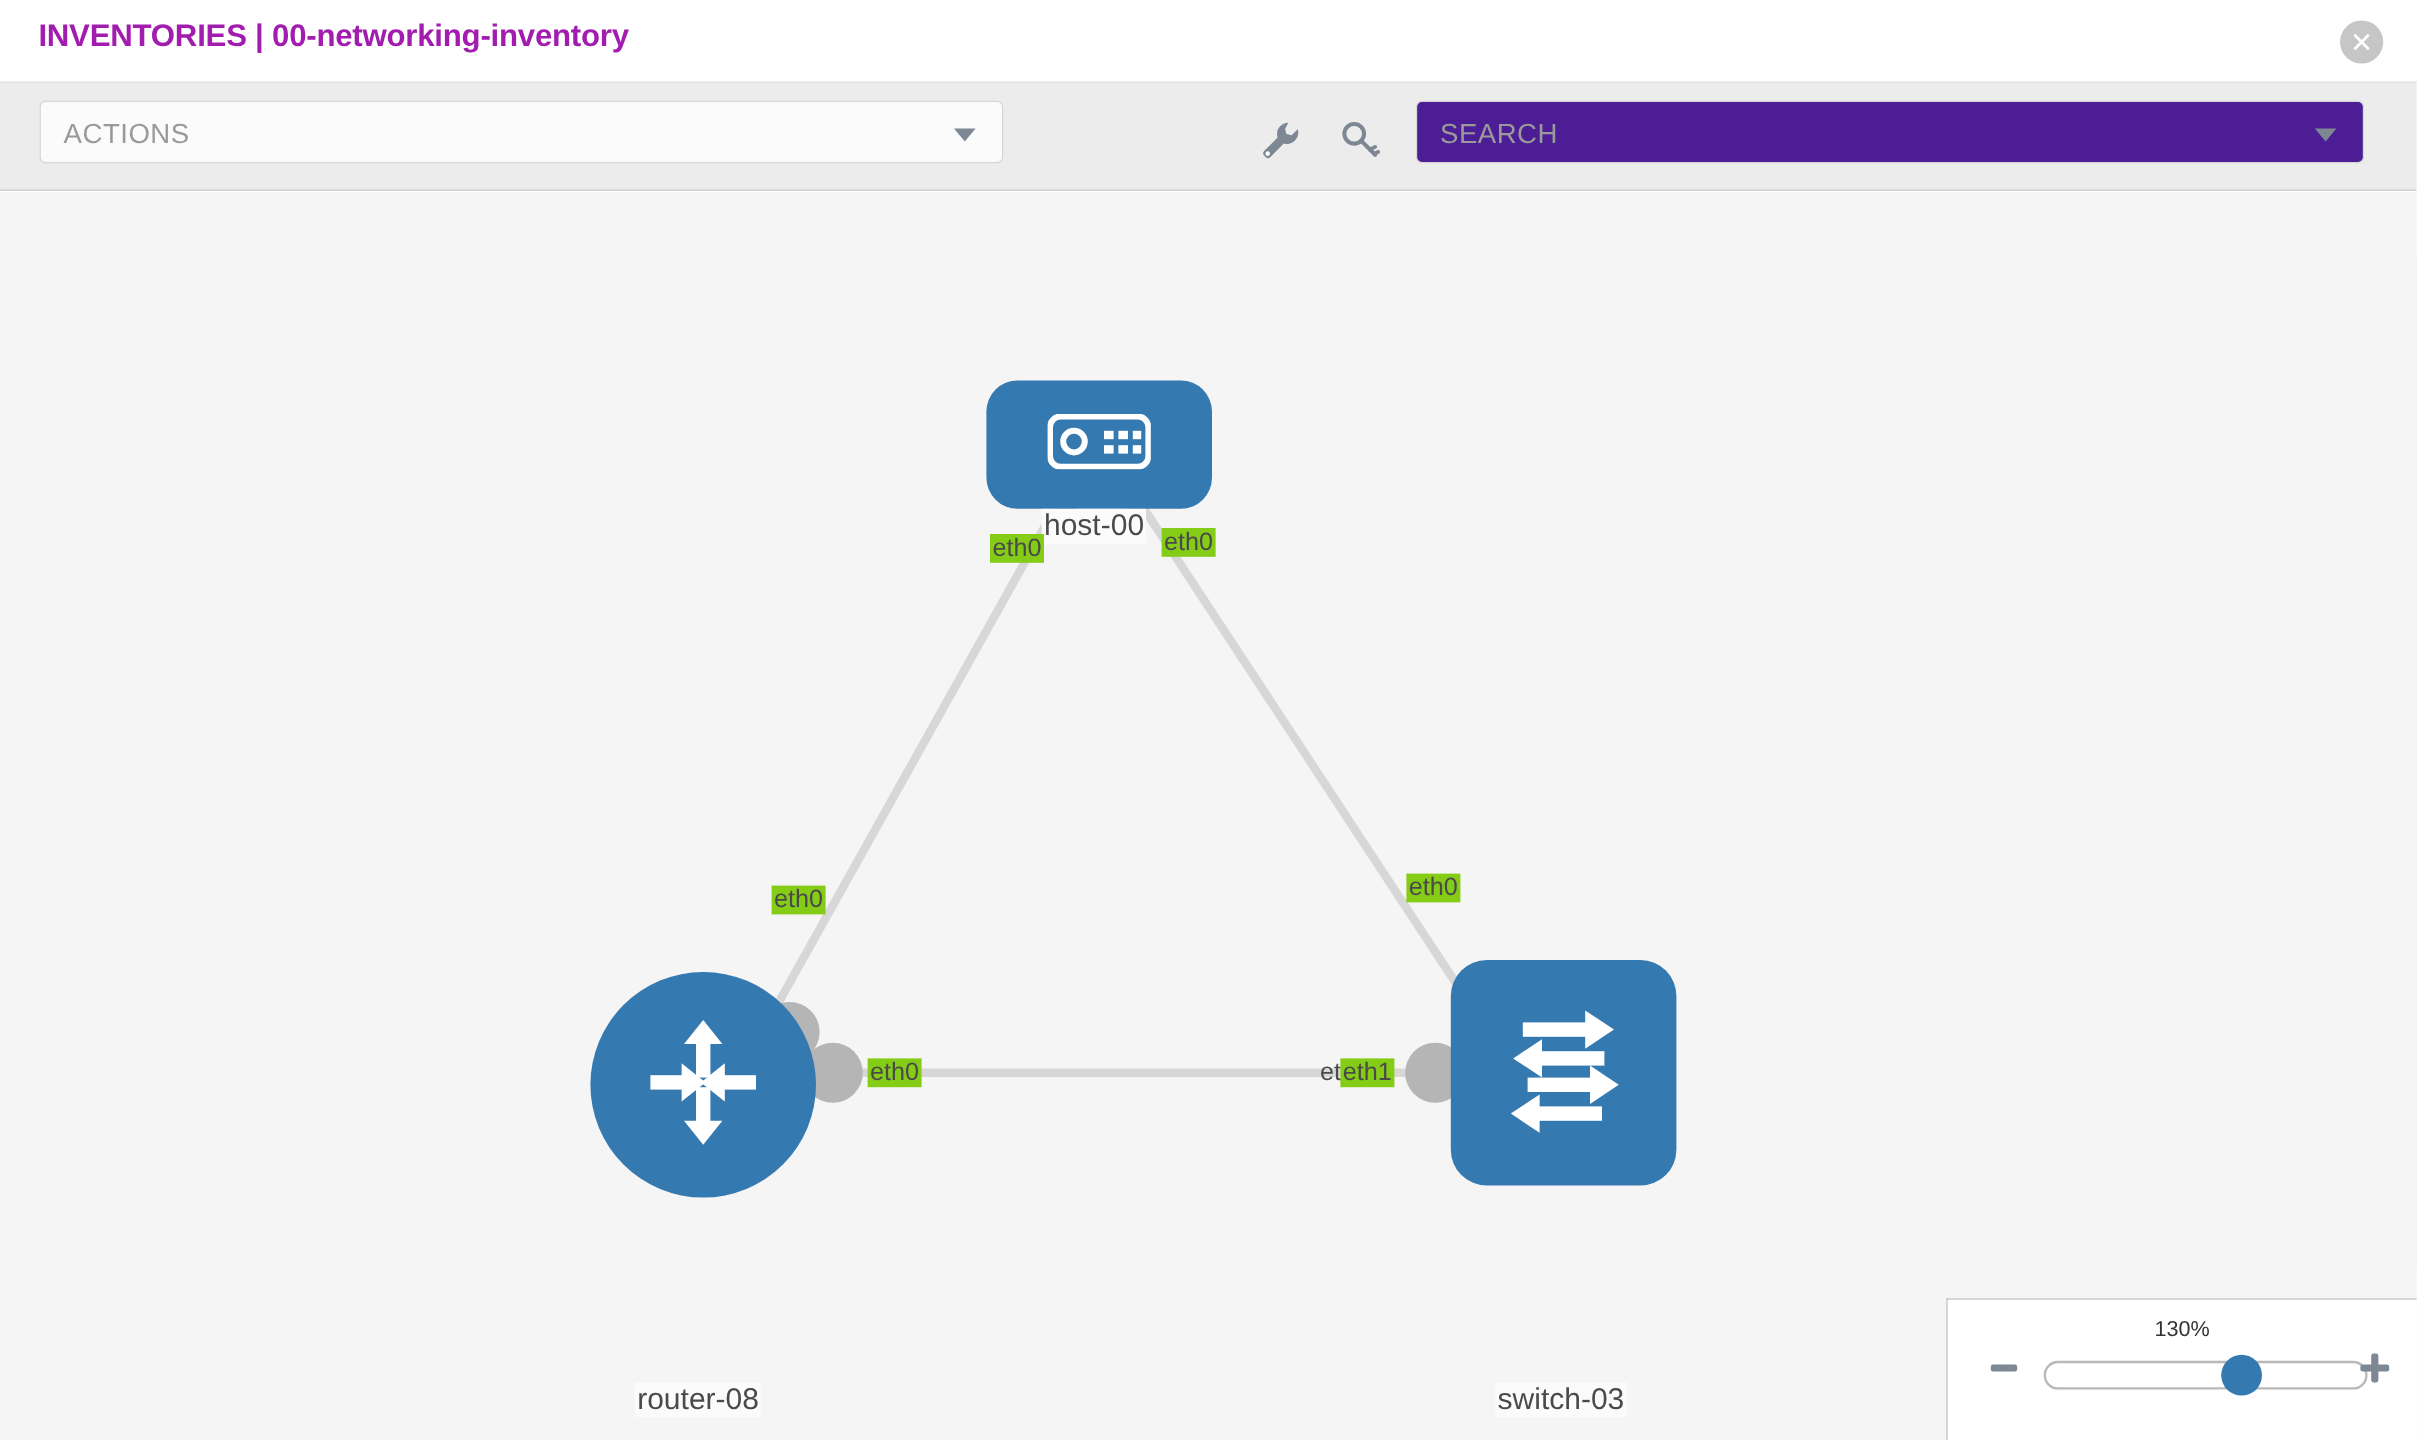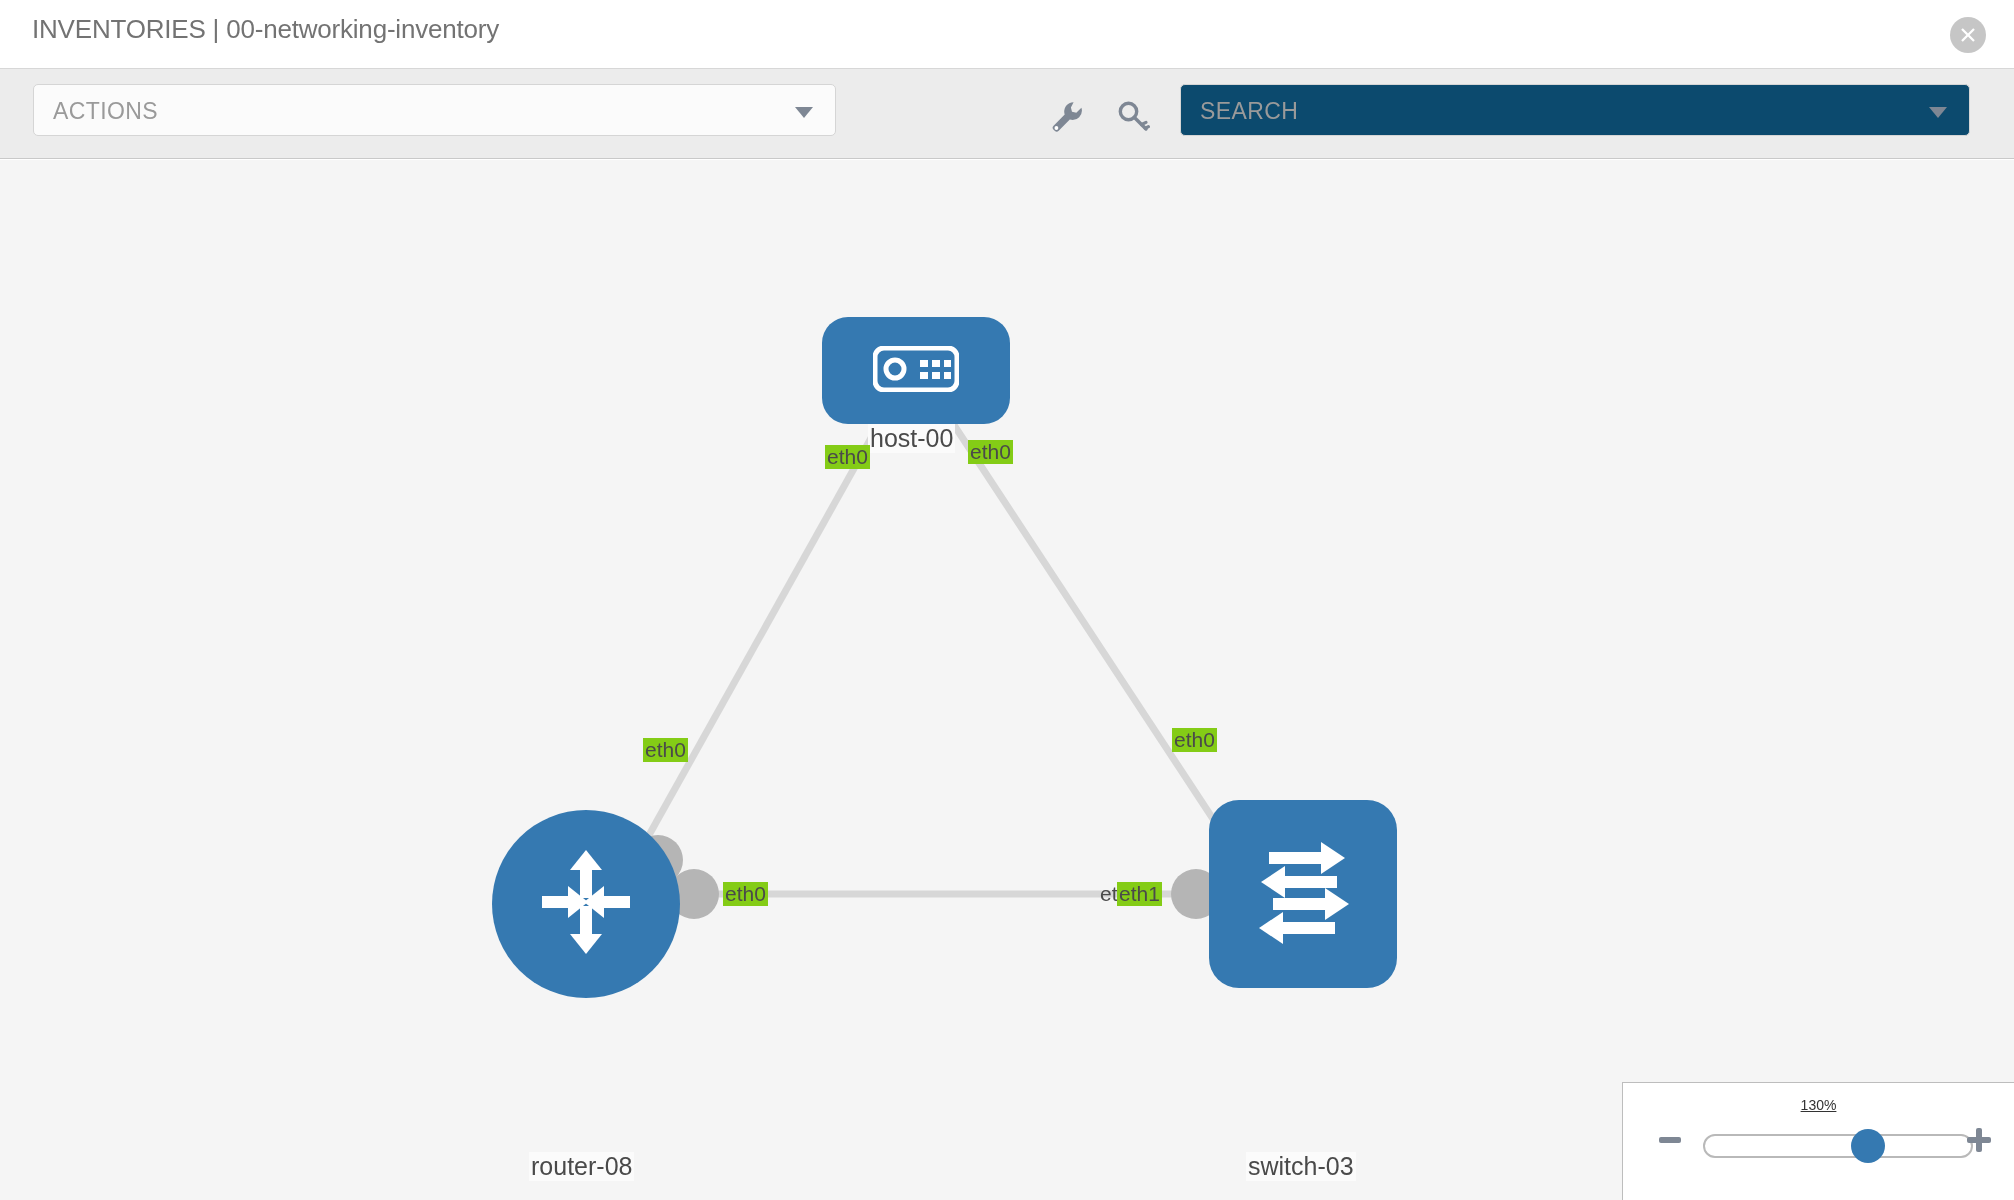--- a/index.html
+++ b/index.html
@@ -21,22 +21,22 @@
   .header {
     position: absolute; left: 0; top: 0;
     width: 2014px; height: 69px;
     background: #ffffff;
     border-bottom: 1px solid #d7d7d7;
   }
   .page-title {
     position: absolute;
     left: 32px; top: 14px;
     font-size: 26px;
-    font-weight: normal;
-    color: #737373;
+    font-weight: bold;
+    color: #a21caf;
     letter-spacing: -0.2px;
     white-space: nowrap;
   }
   .close-btn {
     position: absolute;
     right: 28px; top: 17px;
     width: 36px; height: 36px;
     border-radius: 50%;
     background: #c6c6c6;
     cursor: pointer;
@@ -82,21 +82,21 @@
     cursor: pointer;
     display: flex; align-items: center; justify-content: center;
   }
   .tool-icon.wrench { left: 1043px; }
   .tool-icon.key    { left: 1110px; }
 
   .search-box {
     position: absolute;
     left: 1180px; top: 84px;
     width: 790px; height: 52px;
-    background: #0c4a6e;
+    background: #4c1d95;
     border: 1px solid #d5d5d5;
     border-radius: 5px;
   }
   .search-box .sel-label {
     position: absolute;
     left: 19px; top: 13px;
     font-size: 23px;
     color: #9a9a9a;
     letter-spacing: 0.4px;
   }
@@ -165,23 +165,22 @@
     left: 1622px; top: 1082px;
     width: 392px; height: 118px;
     background: #ffffff;
     border-top: 1px solid #bdbdbd;
     border-left: 1px solid #bdbdbd;
   }
   .zoom-value {
     position: absolute;
     left: 0; right: 0; top: 14px;
     text-align: center;
-    font-size: 14px;
+    font-size: 18px;
     color: #333333;
-    text-decoration: underline;
   }
   .zoom-minus, .zoom-plus {
     position: absolute;
     top: 42px;
     width: 34px; height: 34px;
     cursor: pointer;
     display: flex; align-items: center; justify-content: center;
   }
   .zoom-minus { left: 30px; }
   .zoom-plus  { right: 18px; }

